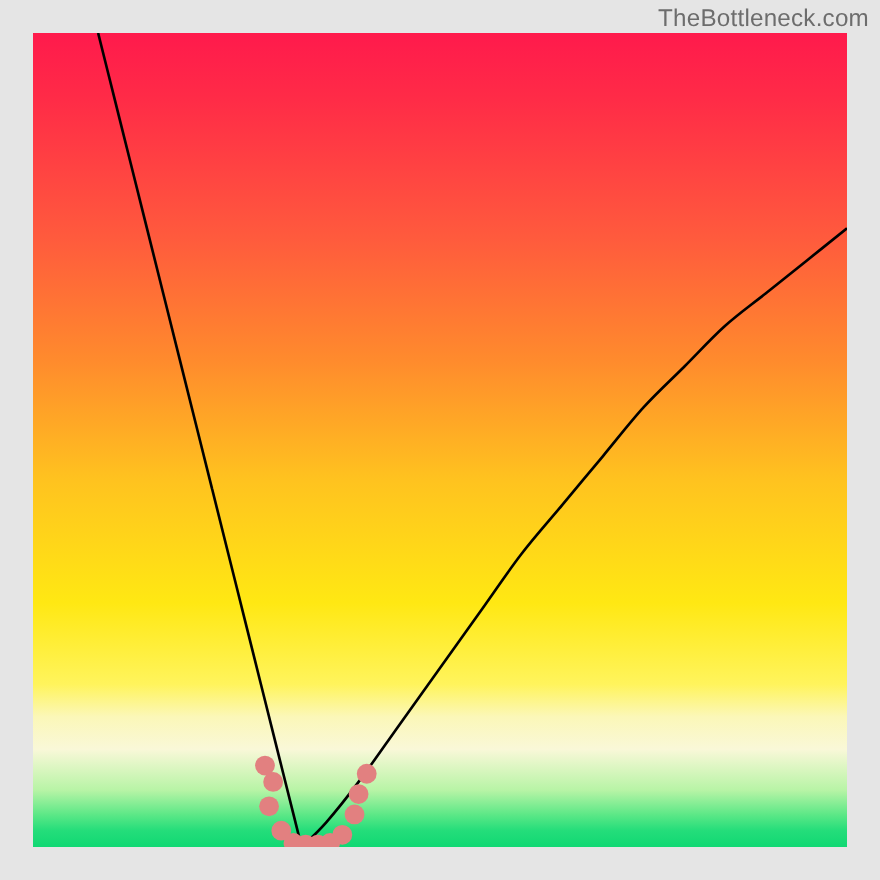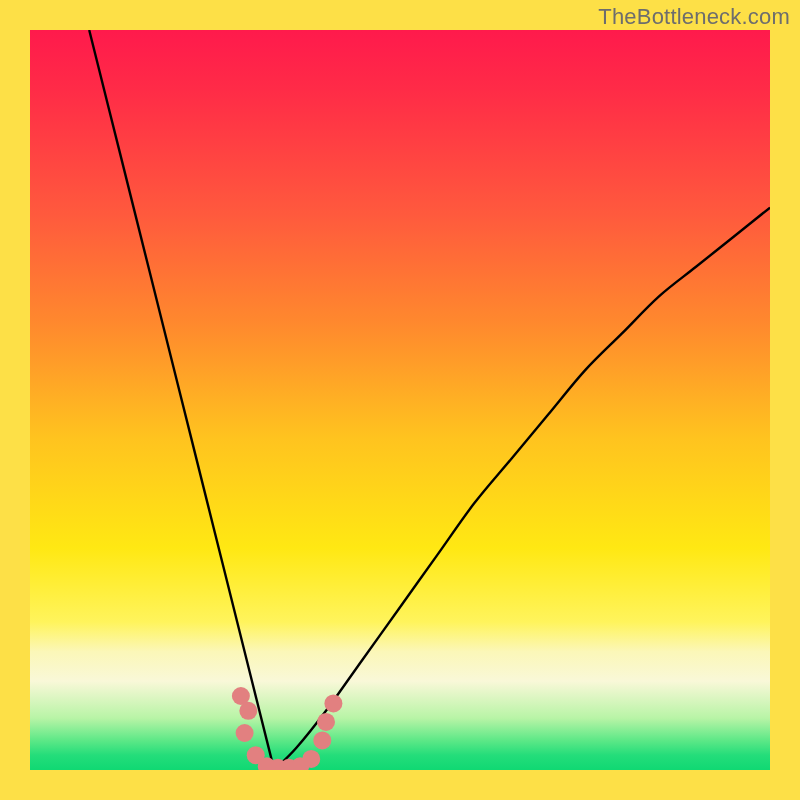--- a/index.html
+++ b/index.html
@@ -8,21 +8,21 @@
     width: 800px;
     height: 800px;
     background: #000;
     overflow: hidden;
     font-family: Arial, Helvetica, sans-serif;
   }
   .frame {
     position: relative;
     width: 800px;
     height: 800px;
-    background: #fde047;
+    background: #e5e5e5;
   }
   .watermark {
     position: absolute;
     top: 4px;
     right: 10px;
     color: #6d6d6d;
     font-size: 22px;
     font-weight: 400;
     letter-spacing: 0.2px;
     z-index: 10;

